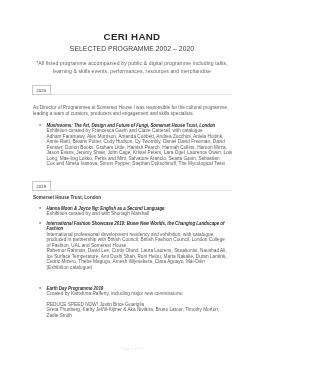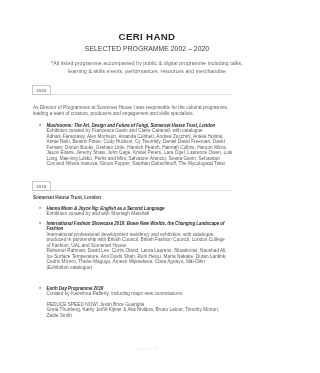--- a/index.html
+++ b/index.html
@@ -1,18 +1,18 @@
 <!DOCTYPE html>
 <html><head>
 <meta charset="utf-8">
 <style>
   html,body{margin:0;padding:0;}
   body{width:264px;height:373px;background:#ffffff;color:#5c5c5c;
        font-family:"Liberation Sans",sans-serif;overflow:hidden;}
-  .page{position:relative;width:264px;height:373px;background:#fff;padding-left:30px;}
+  .page{position:relative;width:264px;height:373px;background:#fff;}
   .title{position:absolute;left:0;right:0;top:32.3px;text-align:center;
          font-size:9.7px;font-weight:bold;letter-spacing:.33px;color:#2b2b2b;
          line-height:10px;}
   .subtitle{position:absolute;left:0;right:0;top:44.6px;text-align:center;
             font-size:6.8px;letter-spacing:.05px;color:#3c3c3c;line-height:7px;}
   .note{position:absolute;left:0;right:0;top:58.6px;text-align:center;
         font-size:5.1px;letter-spacing:.1px;line-height:8.2px;color:#5f5f5f;}
   .yearbox{position:absolute;left:32px;width:18.5px;height:10px;
            border:0.7px solid #c9c9c9;box-sizing:border-box;
            font-size:4.4px;line-height:10px;text-align:center;color:#444;}

